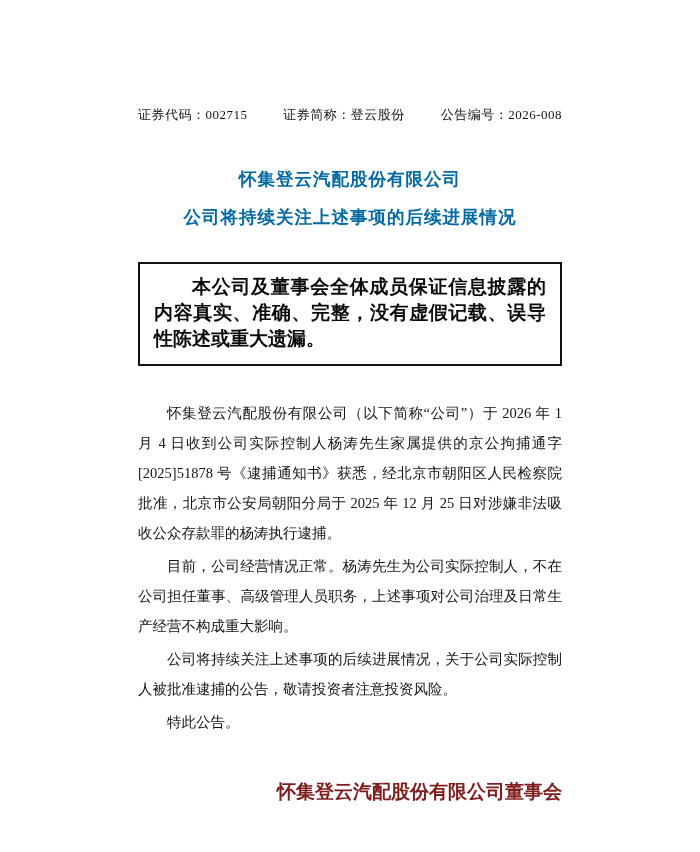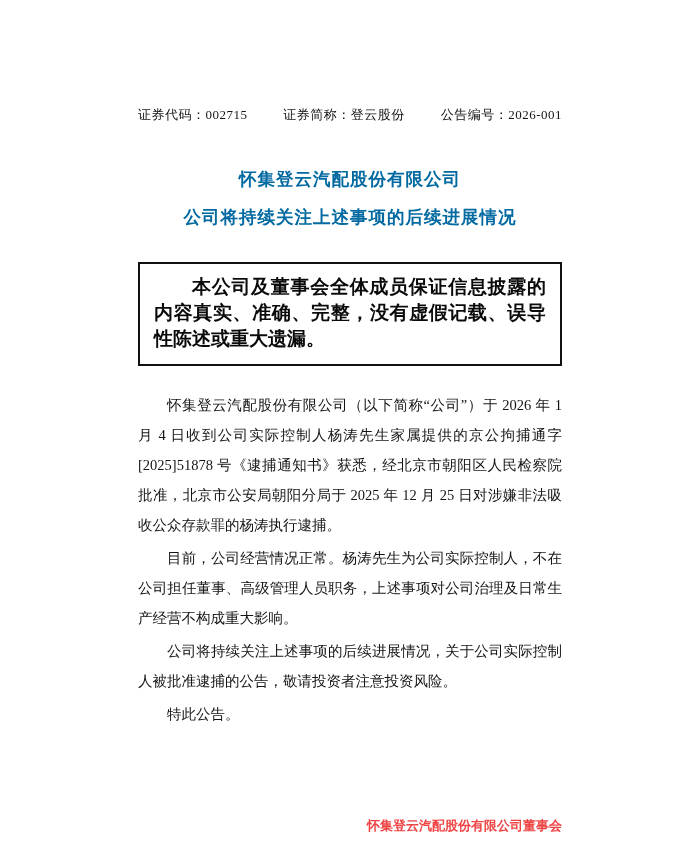--- a/index.html
+++ b/index.html
@@ -40,54 +40,54 @@
     border: 2px solid #111111;
     padding: 10px 14px 12px 14px;
     font-size: 19px;
     font-weight: bold;
     line-height: 26px;
     text-align: justify;
     text-indent: 2em;
     color: #0a0a0a;
   }
   .body-block {
-    margin-top: 24px;
+    margin-top: 32px;
   }
   .para {
     font-size: 14.5px;
     line-height: 30px;
     text-align: justify;
     text-indent: 2em;
     color: #141414;
     margin-bottom: 3px;
   }
   .signature-block {
-    margin-top: 82px;
+    margin-top: 40px;
     text-align: right;
     font-weight: bold;
-    font-size: 13px;
-    color: #ef4444;
+    font-size: 19px;
+    color: #7f1d1d;
   }
   .sig-company {
     line-height: 30px;
   }
   .sig-date {
     line-height: 38px;
     padding-right: 10px;
   }
 </style>
 </head>
 <body>
 
 <div class="page">
 
   <div class="doc-header">
     <span>证券代码：002715</span>
     <span>证券简称：登云股份</span>
-    <span>公告编号：2026-001</span>
+    <span>公告编号：2026-008</span>
   </div>
 
   <div class="title-block">
     <div class="title-line">怀集登云汽配股份有限公司</div>
     <div class="title-line">公司将持续关注上述事项的后续进展情况</div>
   </div>
 
   <div class="statement-box">本公司及董事会全体成员保证信息披露的内容真实、准确、完整，没有虚假记载、误导性陈述或重大遗漏。</div>
 
   <div class="body-block">

